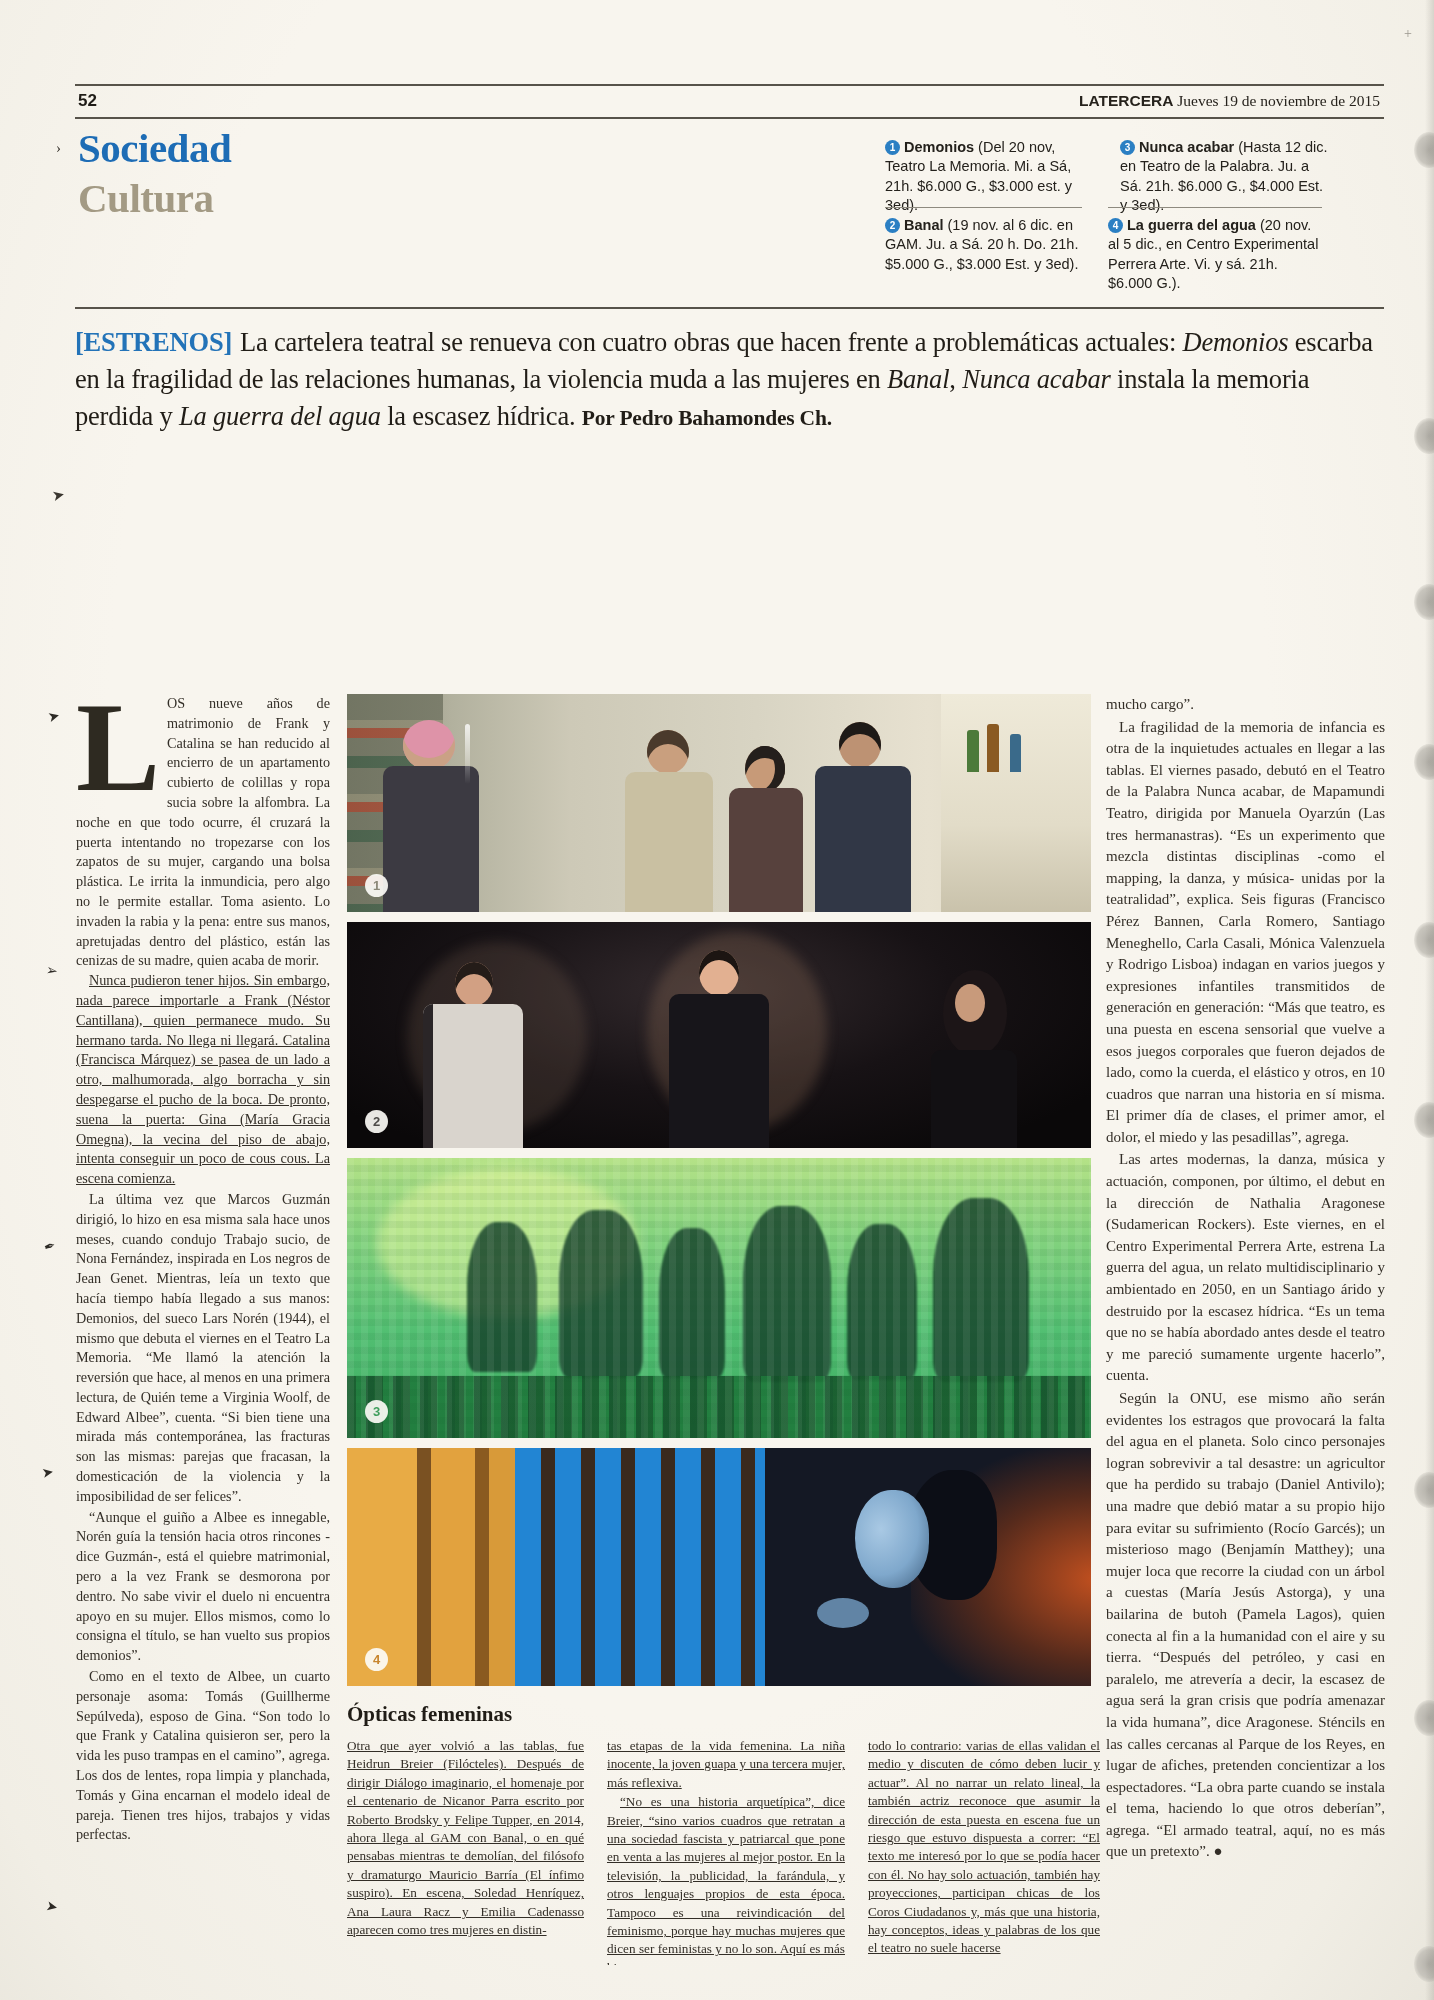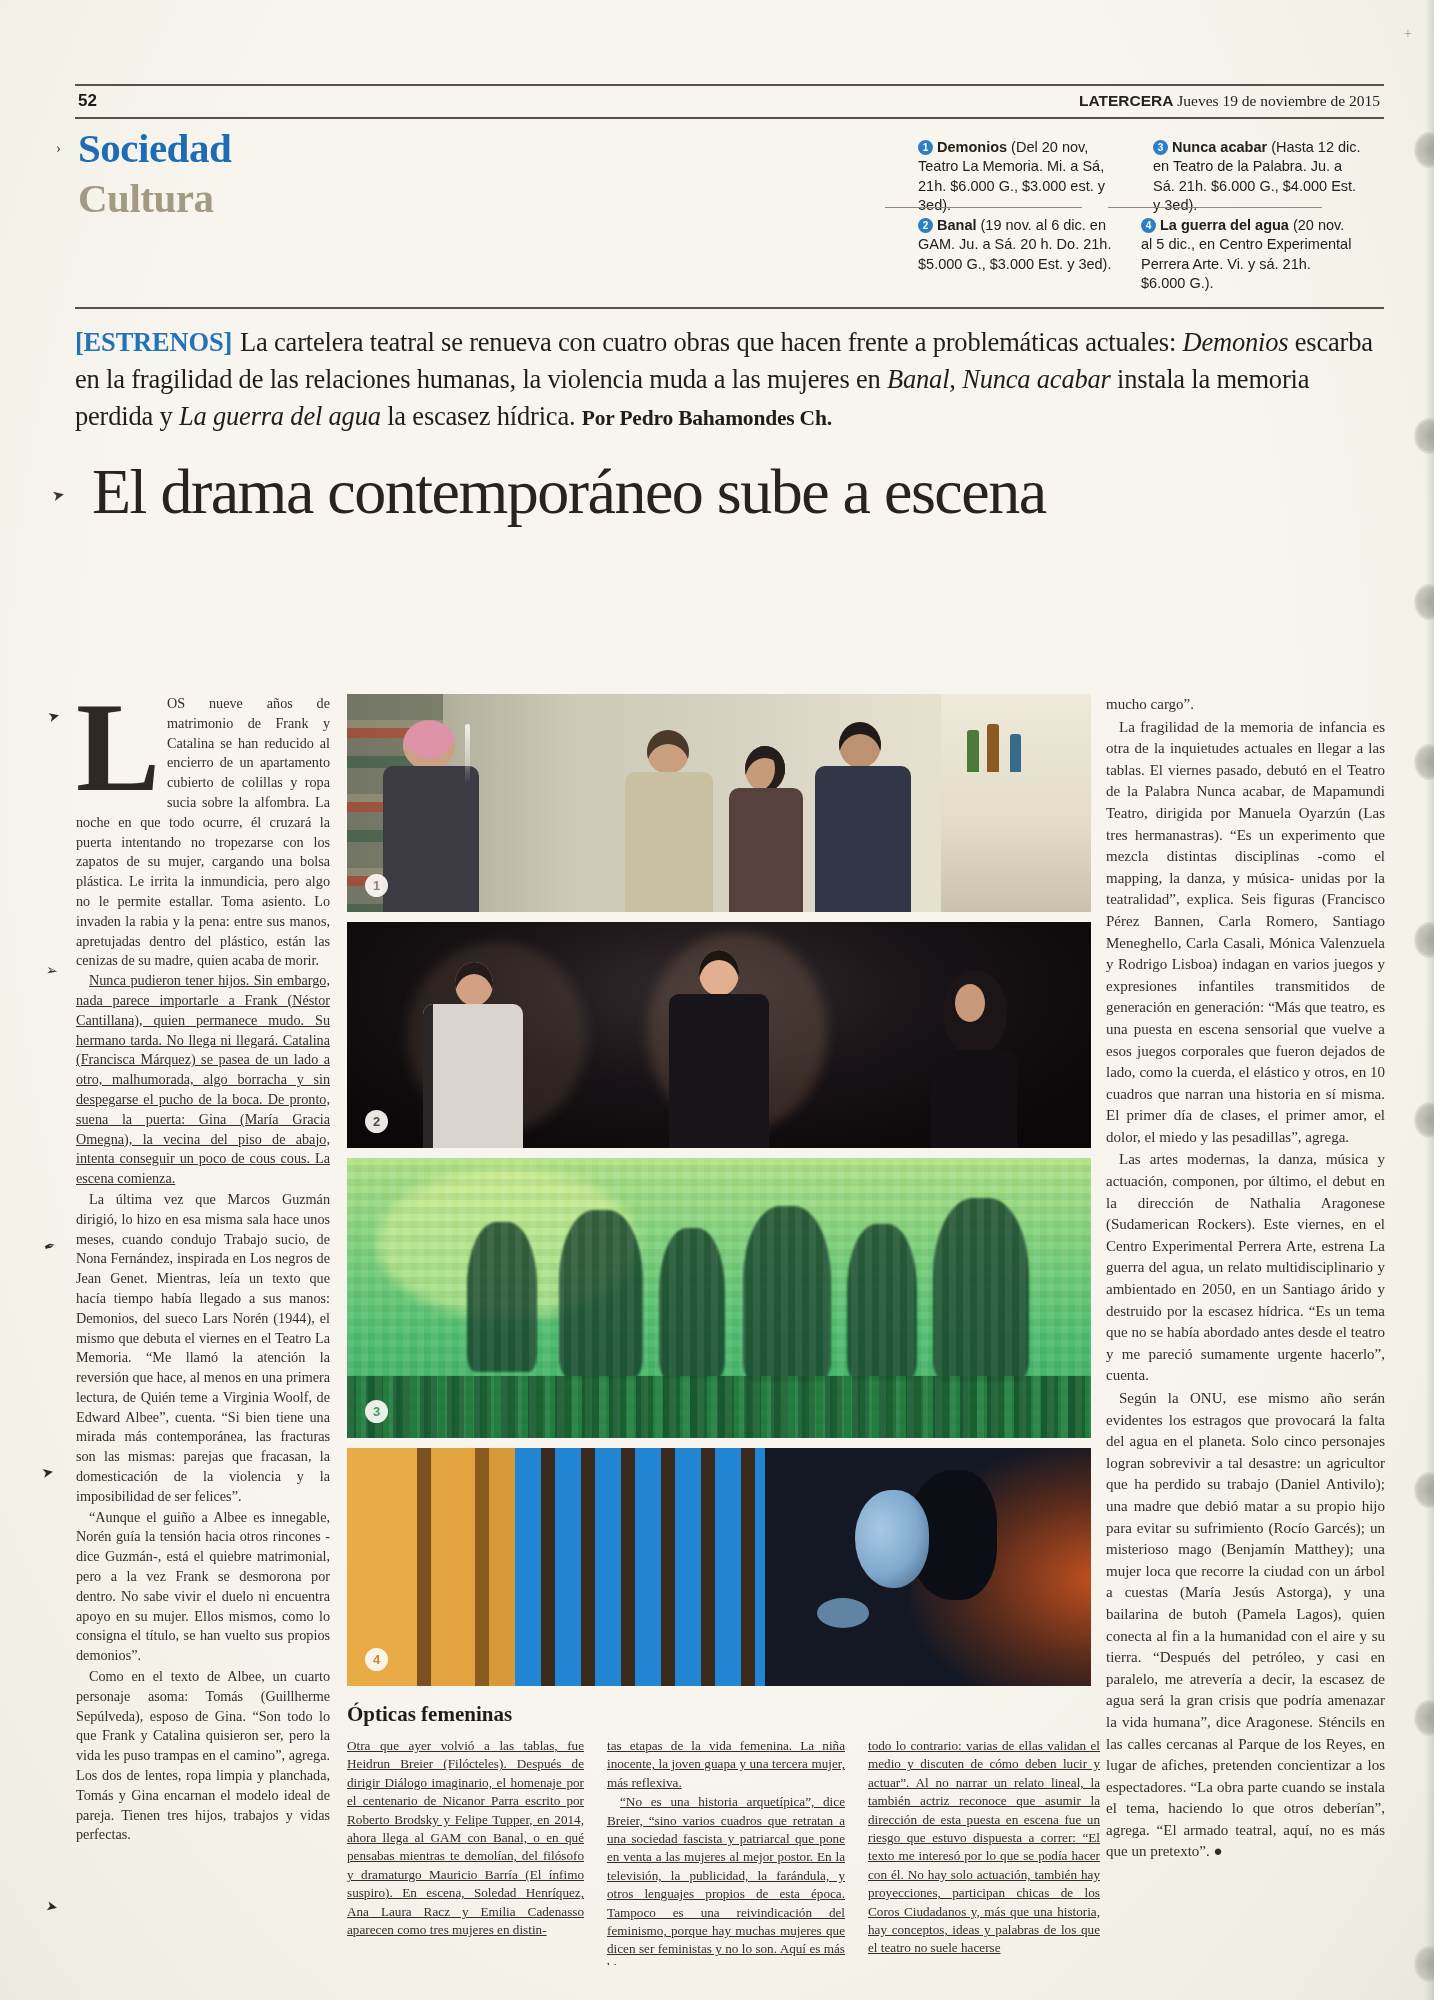--- a/index.html
+++ b/index.html
@@ -13,21 +13,21 @@
   
   .pagenum{font:700 17px "Liberation Sans","DejaVu Sans",sans-serif;color:#1f1c17;text-align:center;}
   .masthead{font-size:15.5px;color:#26221c;white-space:nowrap;}
   .masthead b{font-family:"Liberation Sans","DejaVu Sans",sans-serif;font-weight:700;}
   .section-title{font-weight:700;font-size:41px;letter-spacing:-.5px;line-height:1;}
   .sec-blue{color:#1d6cb5;}
   .sec-gray{color:#a39a84;}
   .margin-caret{color:#3a362f;font-size:15px;}
 
   
-  .lst{position:absolute;font:14.5px/19.4px "Liberation Sans","DejaVu Sans",sans-serif;color:#24211c;margin-left:33px;}
+  .lst{position:absolute;font:14.5px/19.4px "Liberation Sans","DejaVu Sans",sans-serif;color:#24211c;}
   .lst b{font-weight:700;}
   .lst-badge{display:inline-block;width:15px;height:15px;border-radius:50%;background:#2b7fc3;color:#fff;
              font:700 10px/15px "Liberation Sans","DejaVu Sans",sans-serif;text-align:center;margin-right:4px;vertical-align:1px;}
 
   
   .lede{font-size:26.5px;line-height:37px;color:#211d17;letter-spacing:-.2px;}
   .seg-tag{color:#2373b8;font-weight:700;margin-right:8px;}
   .seg-i{font-style:italic;}
   .seg-by{font-weight:700;font-size:21.5px;}
 
@@ -120,21 +120,20 @@
   </div>
   <div class="hairline" style="left:1108px;top:207px;width:214px;"></div>
   <div class="lst" style="left:1108px;top:216px;width:214px;">
     <span class="lst-badge">4</span><b>La guerra del agua</b><span> (20 nov. al 5 dic., en Centro Experimental Perrera Arte. Vi. y sá. 21h. $6.000 G.).</span>
   </div>
 
   <div class="rule" style="left:75px;right:50px;top:307px;"></div>
   <div class="abs lede" style="left:75px;top:324px;width:1310px;"><span class="seg-tag">[ESTRENOS]</span><span>La cartelera teatral se renueva con cuatro obras que hacen frente a problemáticas actuales: </span><span class="seg-i">Demonios</span><span> escarba en la fragilidad de las relaciones humanas, la violencia muda a las mujeres en </span><span class="seg-i">Banal</span><span>, </span><span class="seg-i">Nunca acabar</span><span> instala la memoria perdida y </span><span class="seg-i">La guerra del agua</span><span> la escasez hídrica. </span><span class="seg-by">Por Pedro Bahamondes Ch.</span></div>
 
   <div class="abs margin-caret" style="left:52px;top:486px;transform:rotate(-12deg);">➤</div>
-  <div class="abs headline" style="left:92px;top:458px;">El drama contemporáneo sube a escena</div>
 
   <div class="bodycol col-left">
     <p class="para lead-para"><span class="dropcap">L</span><span>OS nueve años de matrimonio de Frank y Catalina se han reducido al encierro de un apartamento cubierto de colillas y ropa sucia sobre la alfombra. La noche en que todo ocurre, él cruzará la puerta intentando no tropezarse con los zapatos de su mujer, cargando una bolsa plástica. Le irrita la inmundicia, pero algo no le permite estallar. Toma asiento. Lo invaden la rabia y la pena: entre sus manos, apretujadas dentro del plástico, están las cenizas de su madre, quien acaba de morir.</span></p>
     <div class="indent-all">
         <p class="para">Nunca pudieron tener hijos. Sin embargo, nada parece importarle a Frank (Néstor Cantillana), quien permanece mudo. Su hermano tarda. No llega ni llegará. Catalina (Francisca Márquez) se pasea de un lado a otro, malhumorada, algo borracha y sin despegarse el pucho de la boca. De pronto, suena la puerta: Gina (María Gracia Omegna), la vecina del piso de abajo, intenta conseguir un poco de cous cous. La escena comienza.</p>
         <p class="para">La última vez que Marcos Guzmán dirigió, lo hizo en esa misma sala hace unos meses, cuando condujo Trabajo sucio, de Nona Fernández, inspirada en Los negros de Jean Genet. Mientras, leía un texto que hacía tiempo había llegado a sus manos: Demonios, del sueco Lars Norén (1944), el mismo que debuta el viernes en el Teatro La Memoria. “Me llamó la atención la reversión que hace, al menos en una primera lectura, de Quién teme a Virginia Woolf, de Edward Albee”, cuenta. “Si bien tiene una mirada más contemporánea, las fracturas son las mismas: parejas que fracasan, la domesticación de la violencia y la imposibilidad de ser felices”.</p>
         <p class="para">“Aunque el guiño a Albee es innegable, Norén guía la tensión hacia otros rincones -dice Guzmán-, está el quiebre matrimonial, pero a la vez Frank se desmorona por dentro. No sabe vivir el duelo ni encuentra apoyo en su mujer. Ellos mismos, como lo consigna el título, se han vuelto sus propios demonios”.</p>
         <p class="para">Como en el texto de Albee, un cuarto personaje asoma: Tomás (Guillherme Sepúlveda), esposo de Gina. “Son todo lo que Frank y Catalina quisieron ser, pero la vida les puso trampas en el camino”, agrega. Los dos de lentes, ropa limpia y planchada, Tomás y Gina encarnan el modelo ideal de pareja. Tienen tres hijos, trabajos y vidas perfectas.</p>
       </div>
   </div>

